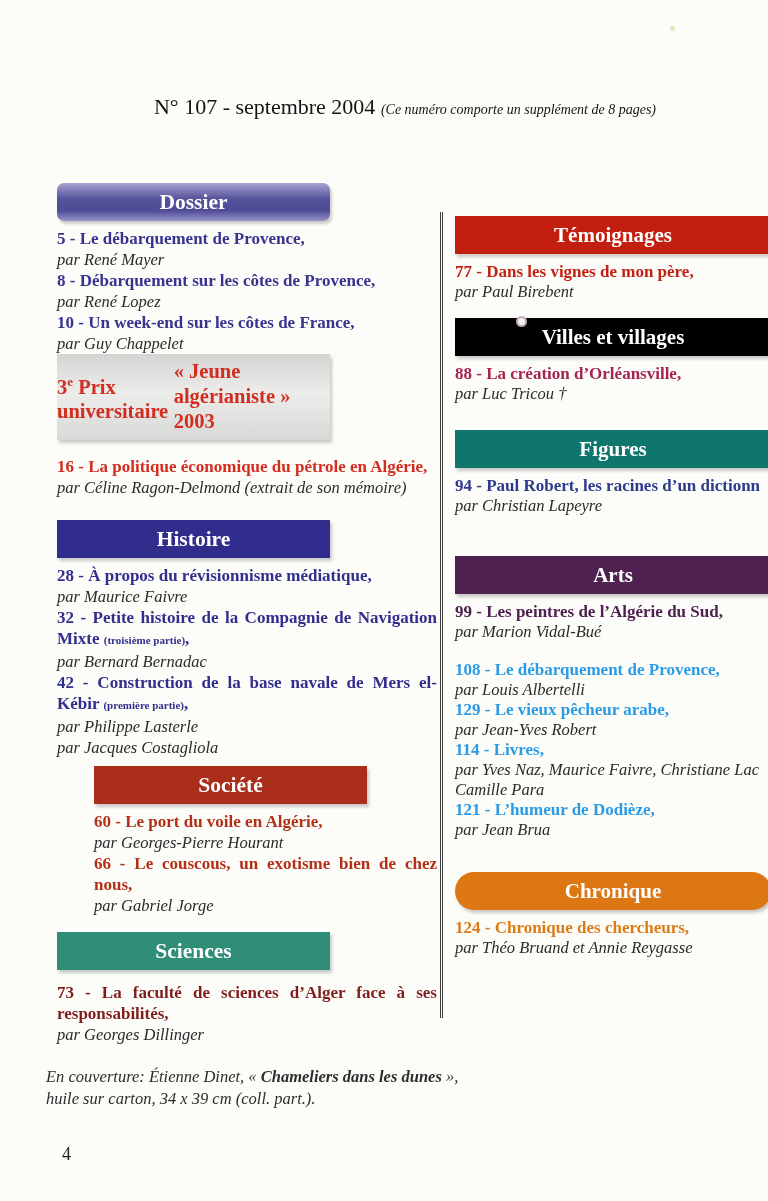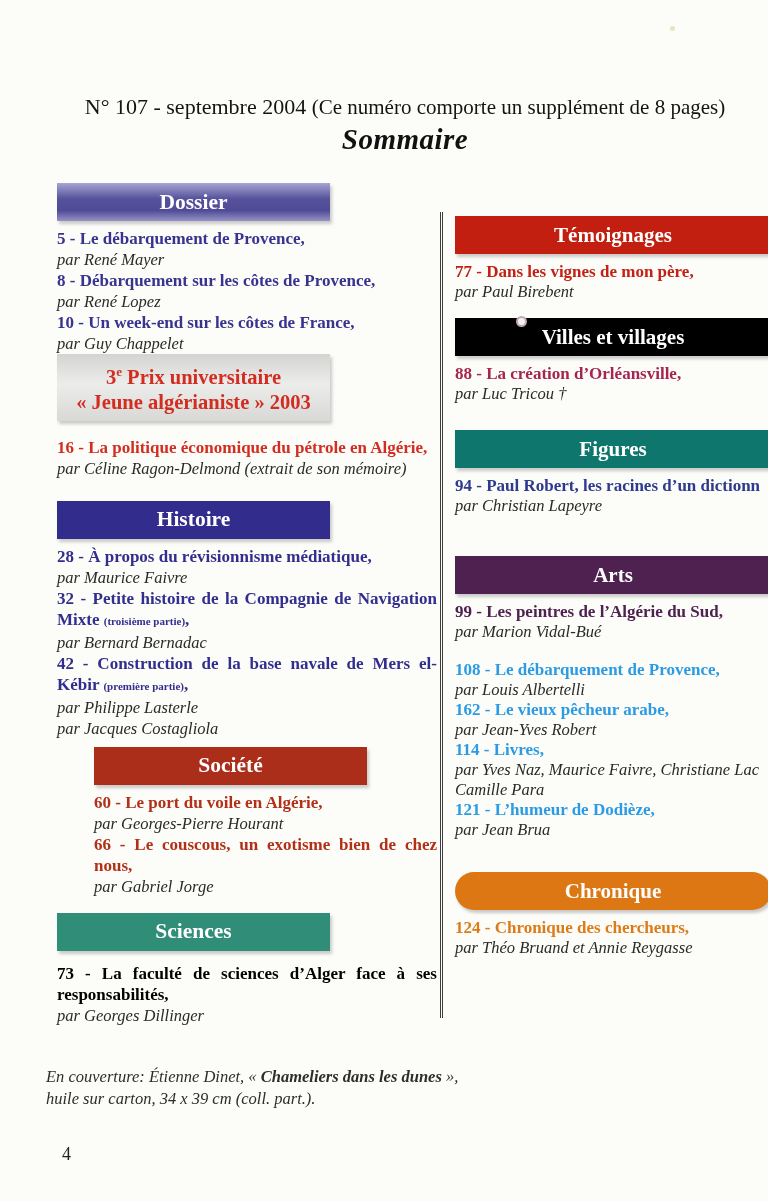--- a/index.html
+++ b/index.html
@@ -5,66 +5,66 @@
   html,body{margin:0;padding:0;}
   .page{
     position:relative; width:768px; height:1201px;
     background:#fcfcf9; overflow:hidden;
     font-family:"Liberation Serif","DejaVu Serif",serif;
     color:#1d1d1d;
   }
   
   .masthead{position:absolute;top:94px;left:0;width:100%;text-align:center;padding-left:42px;box-sizing:border-box;}
   .issue-line{font-size:22px;color:#141414;white-space:nowrap;}
-  .issue-note{font-size:21px;}
+  .issue-note{font-style:italic;font-size:14px;}
   .sommaire{font-size:29px;font-weight:bold;font-style:italic;margin-top:3px;letter-spacing:.5px;color:#111;}
   
   .col{position:absolute;}
   .col-left{left:57px;top:183px;width:380px;}
   .col-right{left:455px;top:216px;width:420px;}
   .divider{position:absolute;left:440px;top:212px;height:806px;width:0;border-left:3px double #3c3c3c;}
   
   .sec-header{
     width:273px;height:38px;display:flex;align-items:center;justify-content:center;
     color:#fff;font-weight:bold;font-size:21.5px;
     box-shadow:2px 3px 3px rgba(110,110,110,.35);
     position:relative;
   }
   .col-right .sec-header{width:316px;font-size:21px;}
-  .h-dossier{background:linear-gradient(180deg,#a7a5d3 0%,#55519b 42%,#4f4b96 72%,#9593c5 100%);}
+  .h-dossier{background:linear-gradient(180deg,#a7a5d3 0%,#55519b 42%,#4f4b96 72%,#9593c5 100%);border-radius:7px;}
   .h-histoire{background:#322c8c;}
   .h-societe{background:#ab2e1b;}
   .h-sciences{background:#2f8d78;}
   .h-temoignages{background:#c21f10;}
   .h-villes{background:#000000;}
   .h-figures{background:#0f766e;text-align:center;}
   .h-arts{background:#4e2150;}
   .h-poesie{background:#2ba0e8;}
   .h-chronique{background:#dc7714;border-radius:19px;}
   .h-prix{
-    width:273px;height:auto;flex-direction:column;padding:5px 0 6px 0;
+    width:273px;height:auto;flex-direction:row;padding:5px 0 6px 0;
     background:linear-gradient(180deg,#d4d4d2 0%,#ececea 45%,#d8d8d6 100%);
     color:#d22d20;font-size:20.5px;line-height:25px;
   }
   
   .entries{margin-top:7px;}
   .col-right .entries{margin-top:8px;}
   p{margin:0;}
   .entry-title{font-weight:bold;font-size:17px;line-height:21px;text-align:justify;}
   .entry-title .note{font-size:11px;margin-top:24px;}
   .entry-author{font-style:italic;font-size:16.5px;line-height:21px;color:#2a2a2a;}
   .col-right .entry-title{line-height:20px;text-align:left;}
   .col-right .entry-author{line-height:20px;}
   .nowrap{white-space:nowrap;}
   
   .c-dossier{color:#37338f;}
   .c-prix{color:#d22d20;}
   .c-histoire{color:#322e8e;}
   .c-societe{color:#b23018;}
-  .c-sciences{color:#000000;margin-top:12px;}
+  .c-sciences{color:#7f1d1d;margin-top:12px;}
   .c-temoignages{color:#c22113;}
   .c-villes{color:#a52452;}
   .c-figures{color:#2e3a8e;}
   .c-arts{color:#4f2150;}
   .c-poesie{color:#2a9be4;}
   .c-chronique{color:#dd7b17;}
   
   .sec-prix{margin-top:0px;}
   .sec-prix .entries{margin-top:16px;}
   .sec-histoire{margin-top:22px;}
@@ -88,21 +88,20 @@
 </style>
 </head>
 <body>
 
 <div class="page">
 
   <div class="speck2"></div>
 
   <div class="masthead">
     <div class="issue-line"><span>N° 107 - septembre 2004 </span><span class="issue-note">(Ce numéro comporte un supplément de 8 pages)</span></div>
-    <div class="sommaire">Sommaire</div>
   </div>
 
   <div class="divider"></div>
 
   <div class="col col-left">
 
     <section class="sec sec-dossier">
       <div class="sec-header h-dossier">
           <span>Dossier</span>
         </div>
@@ -205,21 +204,21 @@
       <div class="entries">
         <p class="entry-title c-arts"><span>99 - Les peintres de l’Algérie du Sud,</span></p>
         <p class="entry-author">par Marion Vidal-Bué</p>
       </div>
     </section>
 
     <section class="sec sec-poesie">
       <div class="entries">
         <p class="entry-title c-poesie"><span>108 - Le débarquement de Provence,</span></p>
         <p class="entry-author">par Louis Albertelli</p>
-        <p class="entry-title c-poesie"><span>162 - Le vieux pêcheur arabe,</span></p>
+        <p class="entry-title c-poesie"><span>129 - Le vieux pêcheur arabe,</span></p>
         <p class="entry-author">par Jean-Yves Robert</p>
         <p class="entry-title c-poesie"><span>114 - Livres,</span></p>
         <p class="entry-author nowrap">par Yves Naz, Maurice Faivre, Christiane Lac</p>
         <p class="entry-author">Camille Para</p>
         <p class="entry-title c-poesie"><span>121 - L’humeur de Dodièze,</span></p>
         <p class="entry-author">par Jean Brua</p>
       </div>
     </section>
 
     <section class="sec sec-chronique">

